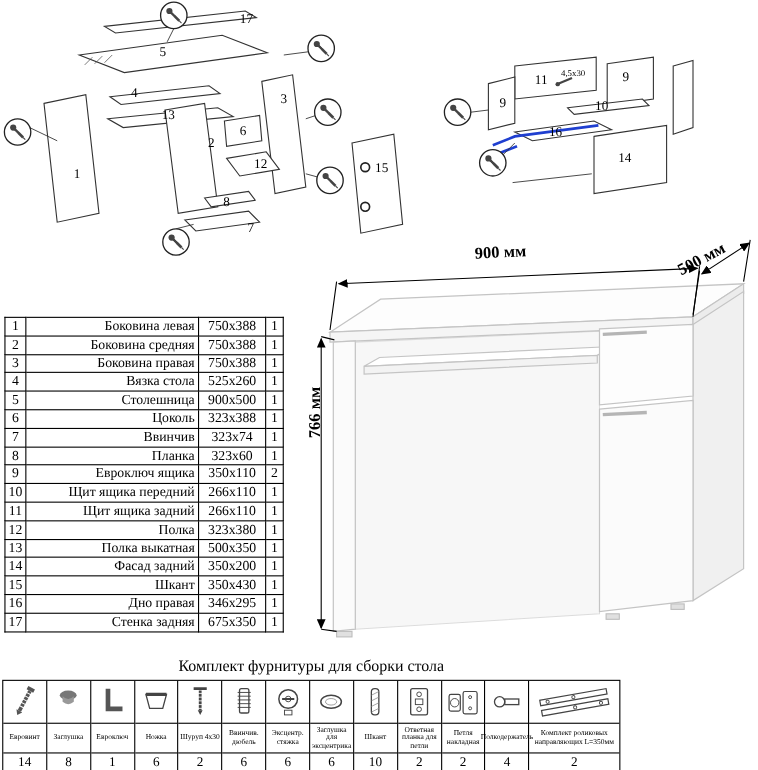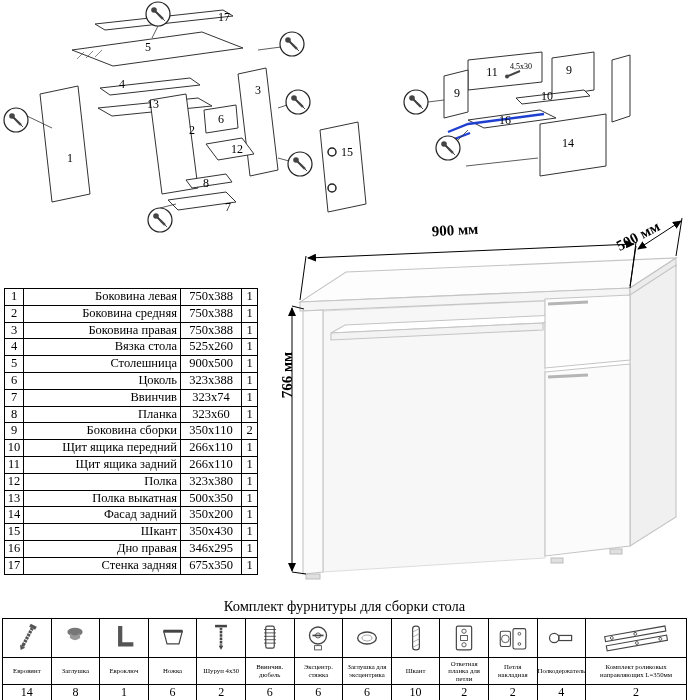--- a/index.html
+++ b/index.html
@@ -26,21 +26,21 @@
   
   #parts{position:absolute;left:4px;top:288px;z-index:2;border-collapse:collapse;
     font-size:12.5px;background:#fff}
   #parts td{border:1px solid #000;padding:0 3px;height:15.8px;line-height:15.8px;white-space:nowrap}
   #parts td.c-num{width:16px;text-align:center;padding:0 1px}
   #parts td.c-name{width:150px;text-align:right}
   #parts td.c-size{width:54px;text-align:center}
   #parts td.c-qty{width:13px;text-align:center;padding:0 1px}
 
   
-  #hw-wrap{position:absolute;left:2px;top:598px;width:685px;z-index:2}
+  #hw-wrap{position:absolute;left:2px;top:598px;width:562px;z-index:2}
   #hw-title{text-align:center;font-size:14.5px;margin-bottom:3px}
   #hw-table{display:flex;border:1px solid #000;align-items:stretch;background:#fff}
   .hw-cell{flex:1 1 0;display:flex;flex-direction:column;min-width:0}
   .hw-cell.wide{flex:2.1 1 0}
   .hw-cell + .hw-cell{border-left:1px solid #000}
   .hw-icon{height:38px;display:flex;align-items:center;justify-content:center}
   .hw-icon svg{width:34px;height:34px}
   .hw-cell.wide .hw-icon svg{width:70px;height:34px}
   .hw-label{border-top:1px solid #000;height:24px;font-size:6.8px;line-height:1.12;
     display:flex;align-items:center;justify-content:center;text-align:center;padding:1px 1px}
@@ -217,21 +217,21 @@
         <td class="c-qty">1</td>
       </tr>
       <tr>
         <td class="c-num">8</td>
         <td class="c-name">Планка</td>
         <td class="c-size">323x60</td>
         <td class="c-qty">1</td>
       </tr>
       <tr>
         <td class="c-num">9</td>
-        <td class="c-name">Боковина сборки</td>
+        <td class="c-name">Евроключ ящика</td>
         <td class="c-size">350x110</td>
         <td class="c-qty">2</td>
       </tr>
       <tr>
         <td class="c-num">10</td>
         <td class="c-name">Щит ящика передний</td>
         <td class="c-size">266x110</td>
         <td class="c-qty">1</td>
       </tr>
       <tr>

